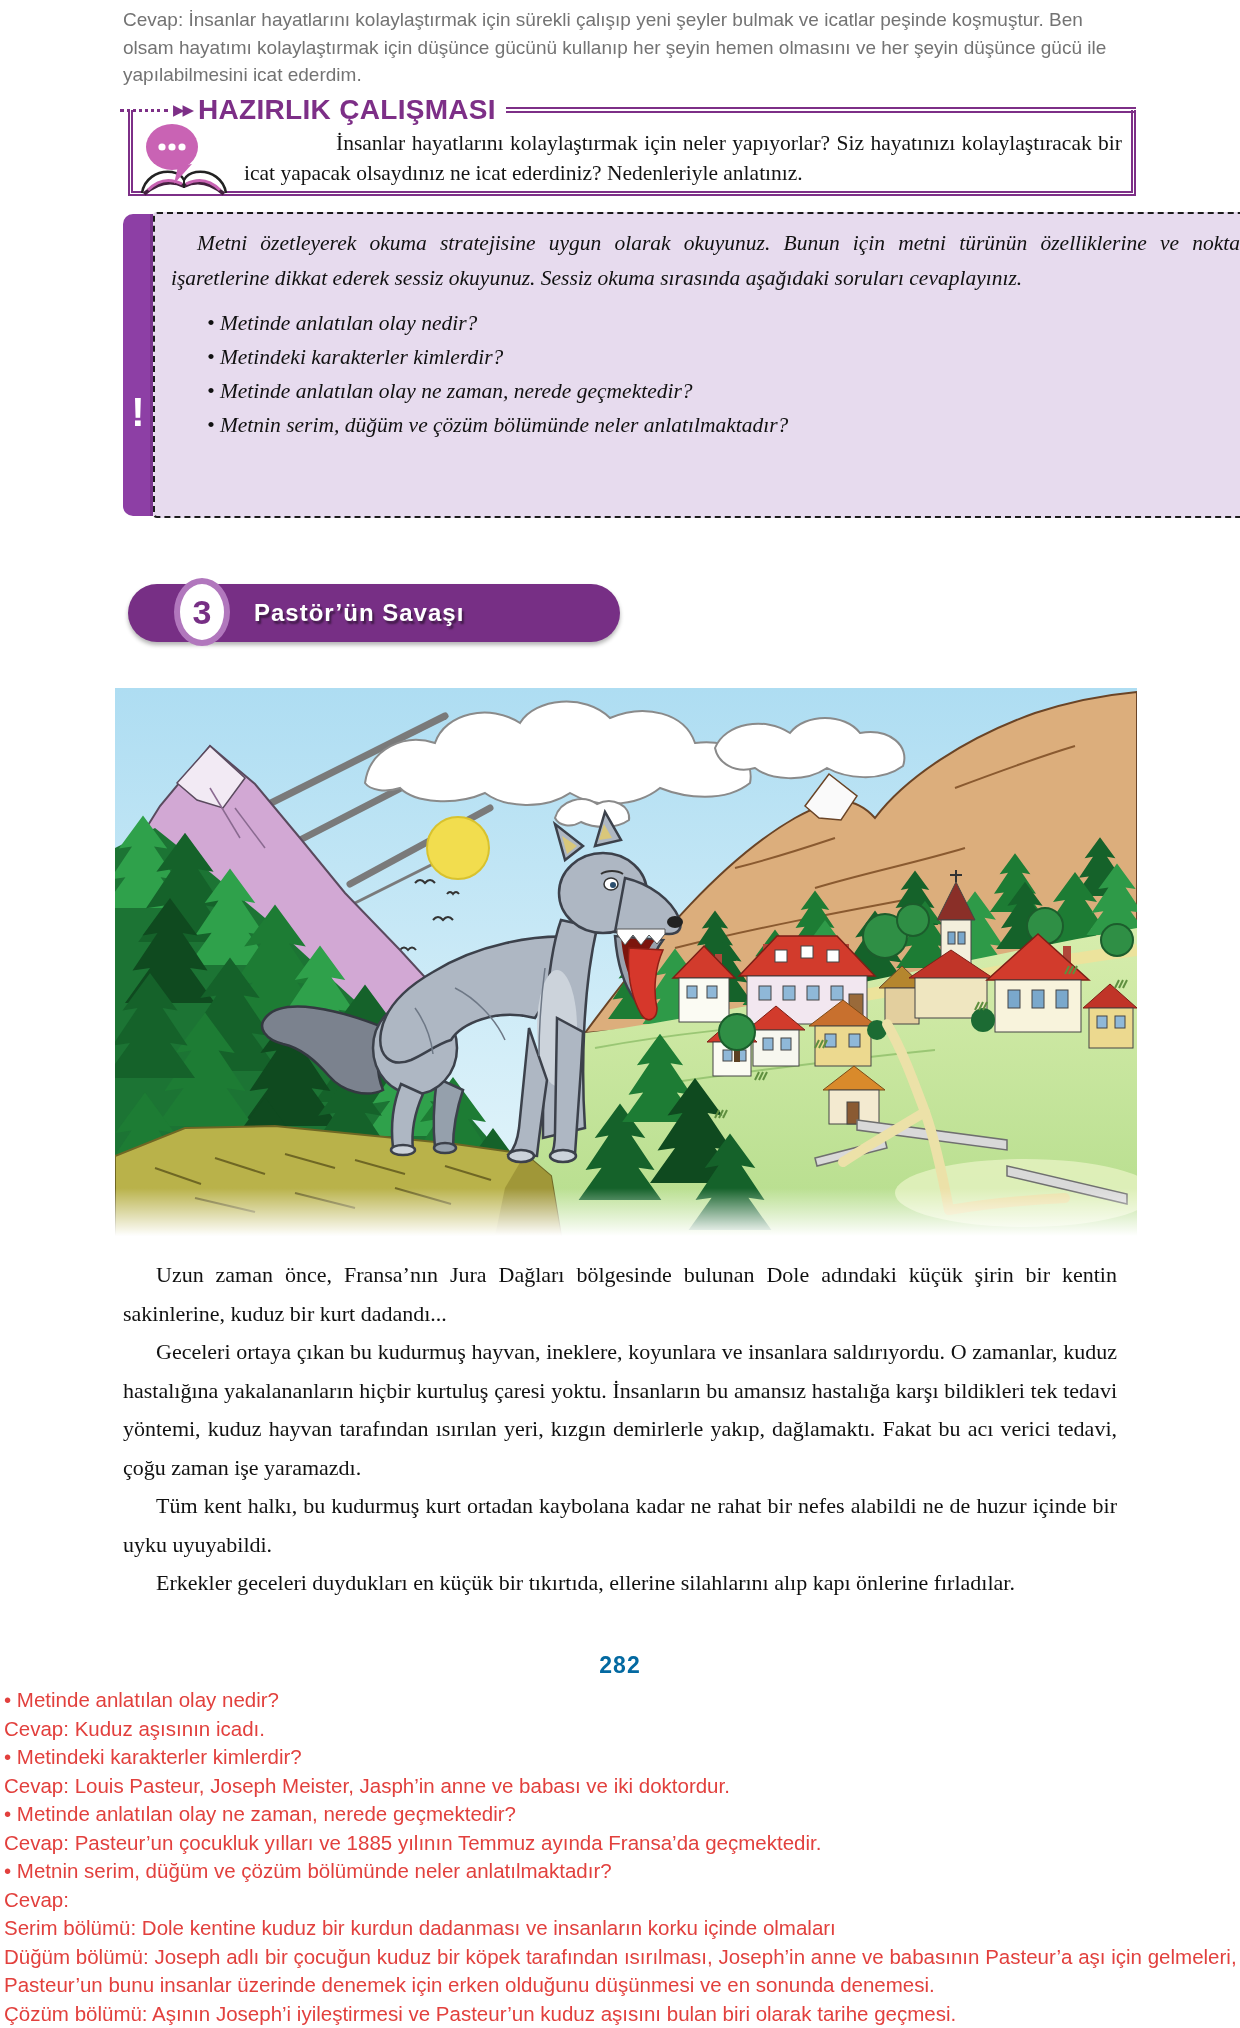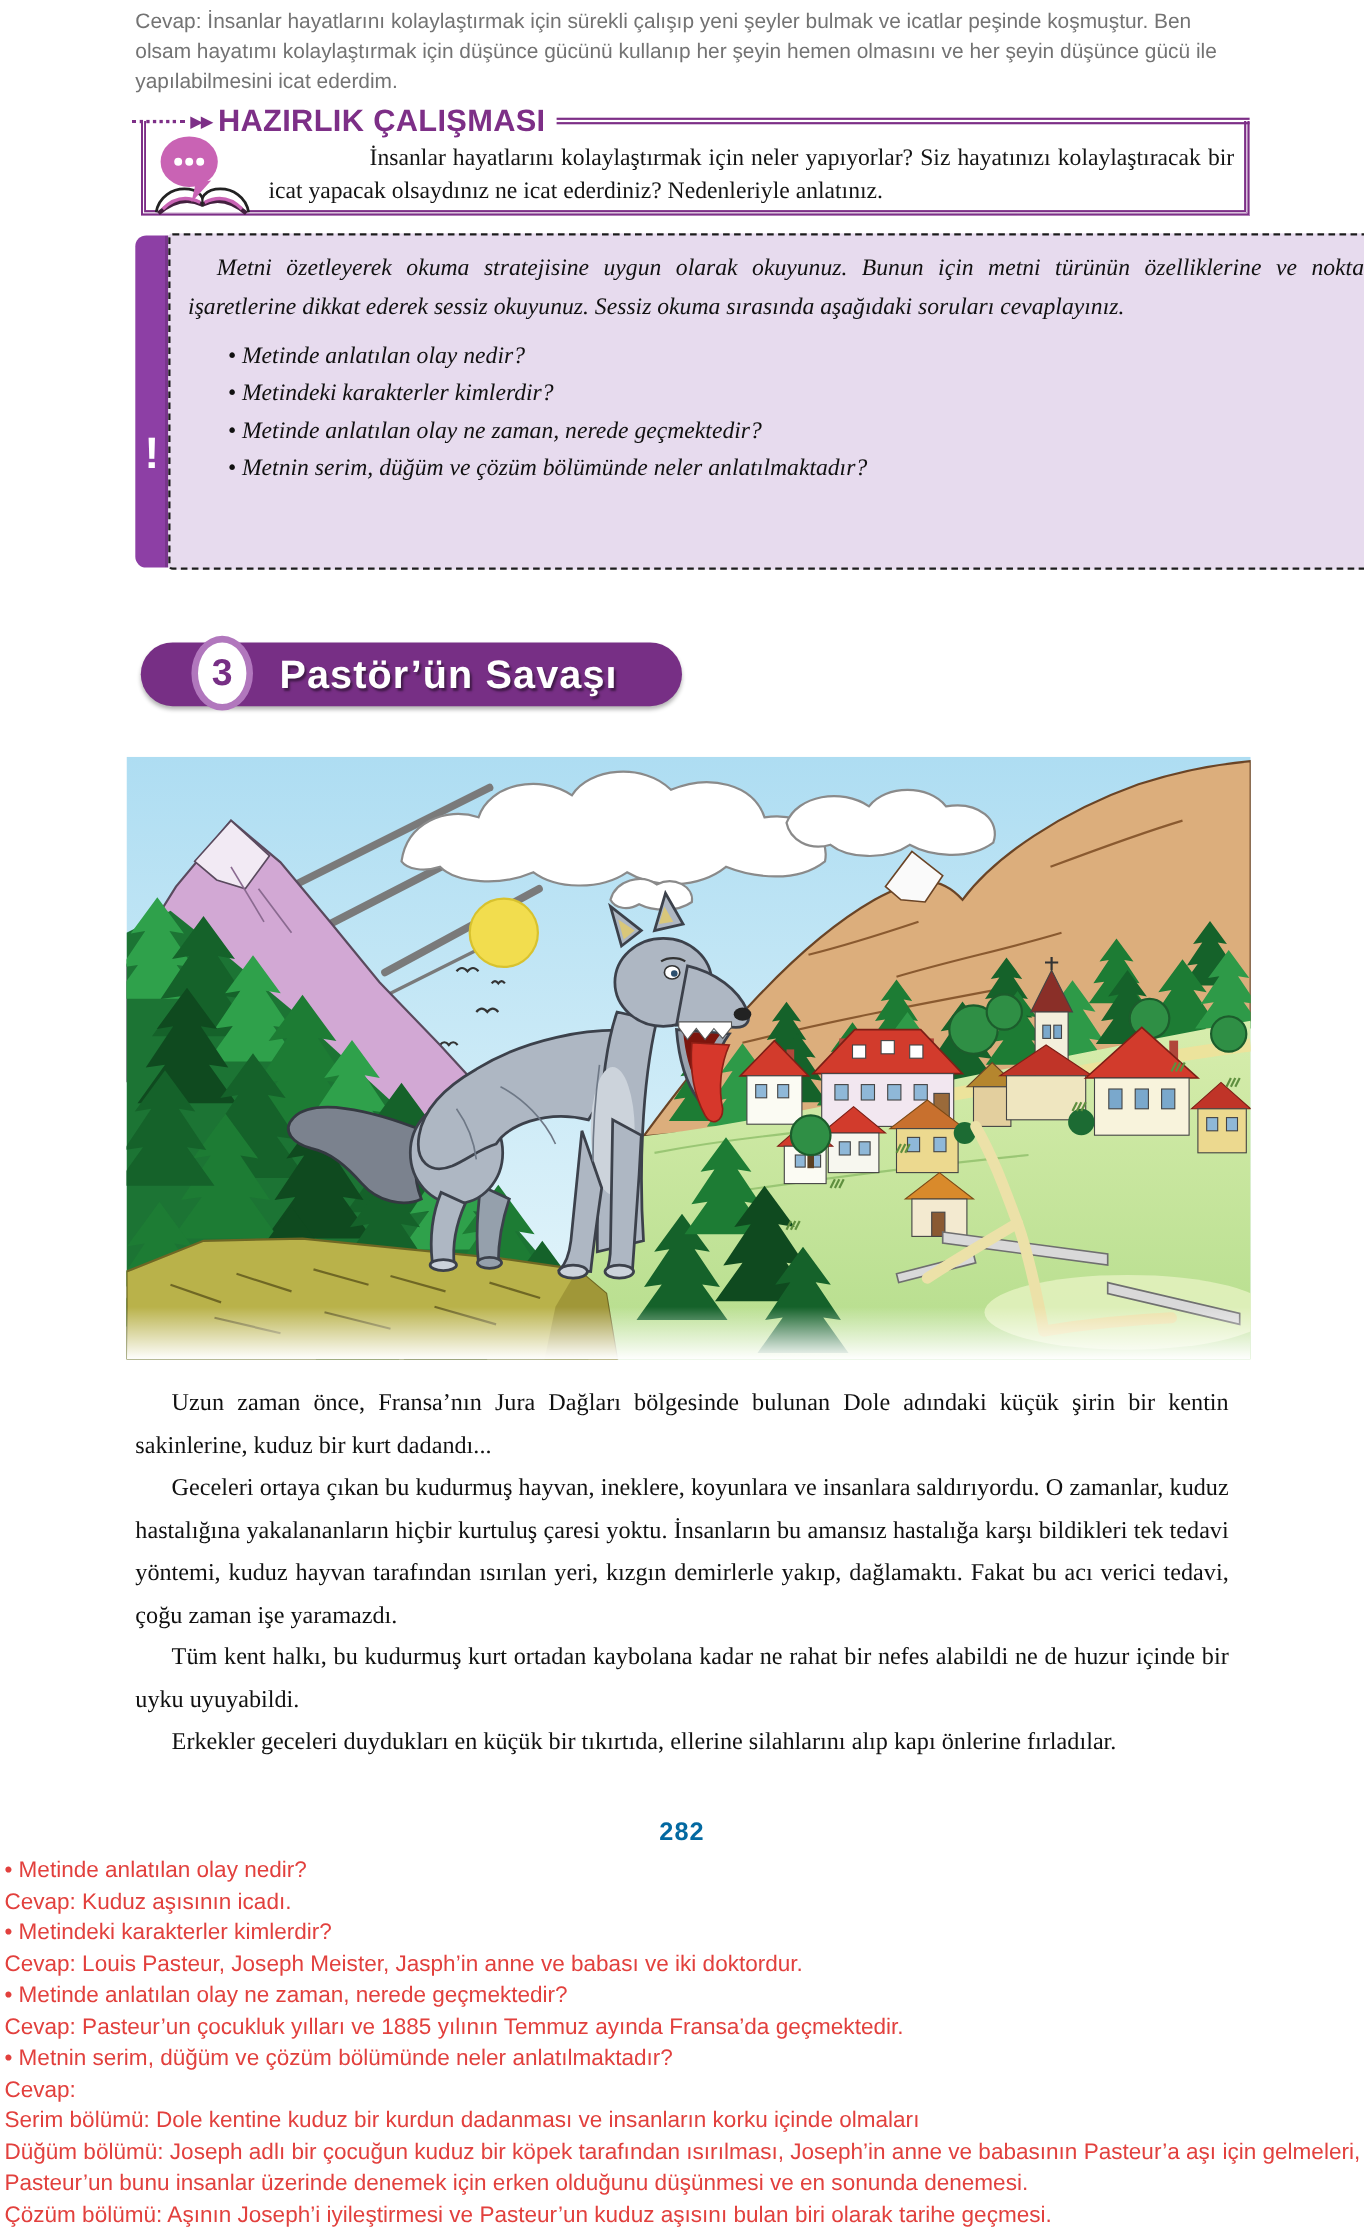--- a/index.html
+++ b/index.html
@@ -44,21 +44,21 @@
 
   
   .lesson{left:128px;top:584px;width:492px;height:58px;}
   .pill{position:absolute;inset:0;background:#772f85;border-radius:29px;
         box-shadow:0 3px 4px rgba(0,0,0,.3);}
   .badge{position:absolute;left:46px;top:-6px;width:56px;height:68px;background:#fff;
          border:6px solid #b177bd;border-radius:50%;box-sizing:border-box;
          display:flex;align-items:center;justify-content:center;
          font-size:34px;font-weight:bold;color:#772f85;}
   .lesson-title{position:absolute;left:126px;right:16px;top:0;bottom:0;display:flex;
-         align-items:center;color:#fff;font-size:36px;font-weight:bold;
+         align-items:center;color:#fff;font-size:24px;font-weight:bold;
          letter-spacing:1px;text-shadow:2px 3px 2px rgba(0,0,0,.45);}
 
   
   .illus{left:115px;top:688px;width:1022px;height:548px;}
   .illus svg{display:block;}
 
   
   .story{left:123px;top:1256px;width:994px;}
   .story p{margin:0;font-family:"Liberation Serif",serif;font-size:22px;
            line-height:38.5px;text-align:justify;text-indent:33px;color:#111;}

